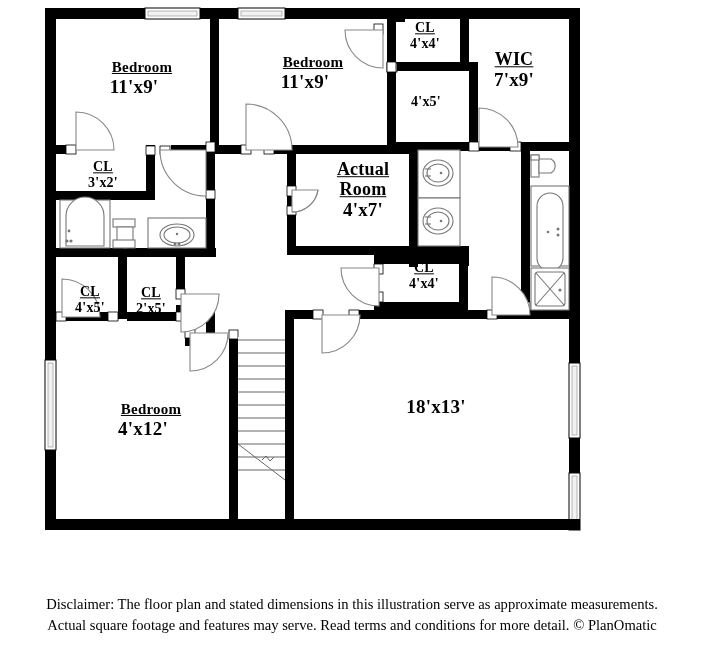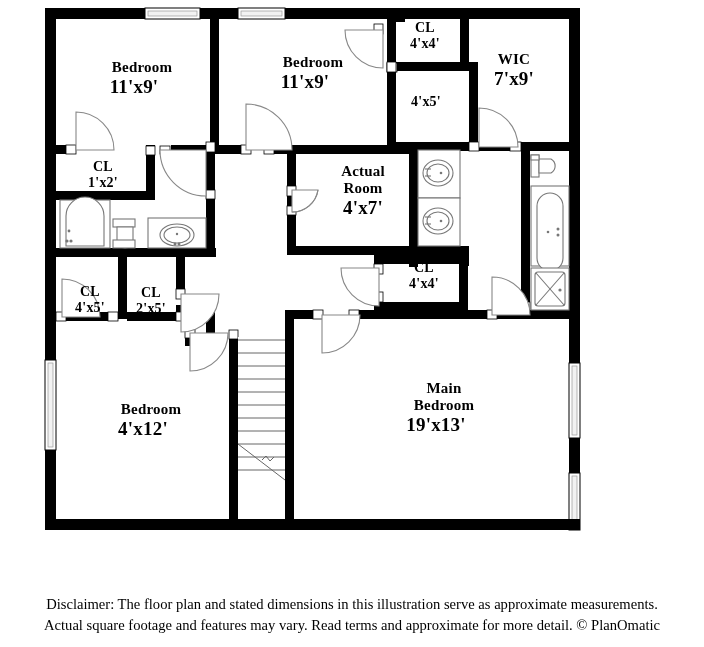--- a/index.html
+++ b/index.html
@@ -34,27 +34,27 @@
     position: absolute;
     text-align: center;
     font-weight: bold;
     color: #000000;
     line-height: 1.12;
     letter-spacing: 0.2px;
     white-space: nowrap;
     transform: translate(-50%, -50%);
     pointer-events: none;
   }
-  .room-label .rl-name { display: block; }
+  .room-label .rl-name { display: block; text-decoration: underline; }
   .room-label .rl-dim  { display: block; }
 
   .size-lg .rl-name { font-size: 15px; margin-left: 16px; }
   .size-lg .rl-dim  { font-size: 19px; }
 
-  .size-md .rl-name { font-size: 15px; }
+  .size-md .rl-name { font-size: 18px; }
   .size-md .rl-dim  { font-size: 19px; text-align: center; }
 
   .size-sm .rl-name { font-size: 14px; }
   .size-sm .rl-dim  { font-size: 14px; }
 
   #disclaimer {
     position: absolute;
     left: 0;
     top: 560px;
     width: 704px;
@@ -346,21 +346,21 @@
     <span class="rl-name">WIC</span>
     <span class="rl-dim">7'x9'</span>
   </div>
 
   <div class="room-label size-sm" style="left:426px; top:102px;">
     <span class="rl-dim">4'x5'</span>
   </div>
 
   <div class="room-label size-sm" style="left:103px; top:175px;">
     <span class="rl-name">CL</span>
-    <span class="rl-dim">1'x2'</span>
+    <span class="rl-dim">3'x2'</span>
   </div>
 
   <div class="room-label size-md" style="left:363px; top:190px;">
     <span class="rl-name" style="max-width:78px; white-space:normal;">Actual Room</span>
     <span class="rl-dim">4'x7'</span>
   </div>
 
   <div class="room-label size-sm" style="left:90px; top:300px;">
     <span class="rl-name">CL</span>
     <span class="rl-dim">4'x5'</span>
@@ -375,22 +375,21 @@
     <span class="rl-name">CL</span>
     <span class="rl-dim">4'x4'</span>
   </div>
 
   <div class="room-label size-lg" style="left:143px; top:420px;">
     <span class="rl-name">Bedroom</span>
     <span class="rl-dim">4'x12'</span>
   </div>
 
   <div class="room-label size-lg" style="left:436px; top:407px;">
-    <span class="rl-name" style="max-width:84px; white-space:normal;">Main Bedroom</span>
-    <span class="rl-dim">19'x13'</span>
+    <span class="rl-dim">18'x13'</span>
   </div>
 
 </div>
 
 <div id="disclaimer">
   <div class="dline">Disclaimer: The floor plan and stated dimensions in this illustration serve as approximate measurements.</div>
-  <div class="dline">Actual square footage and features may vary. Read terms and approximate for more detail. © PlanOmatic</div>
+  <div class="dline">Actual square footage and features may serve. Read terms and conditions for more detail. © PlanOmatic</div>
 </div>
 
 </body></html>

